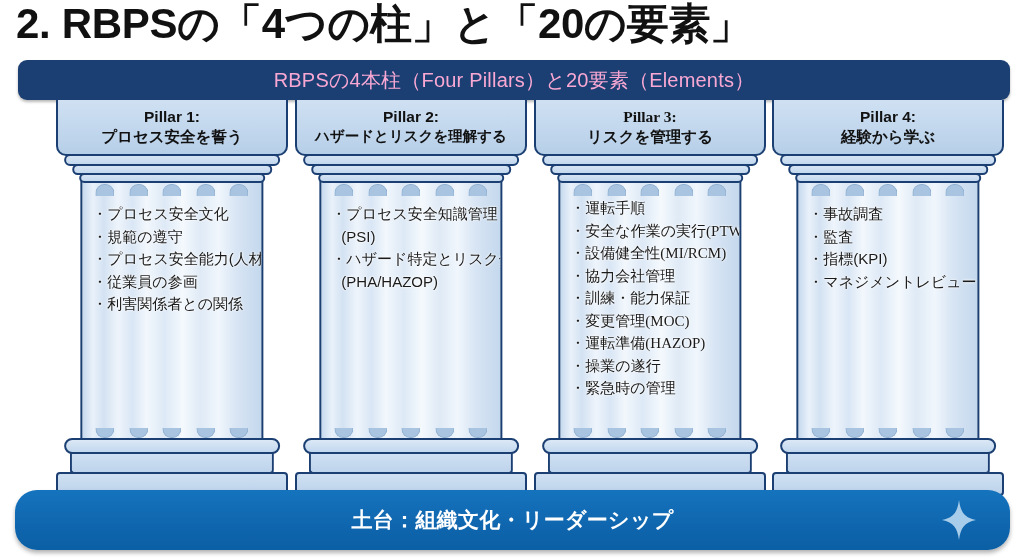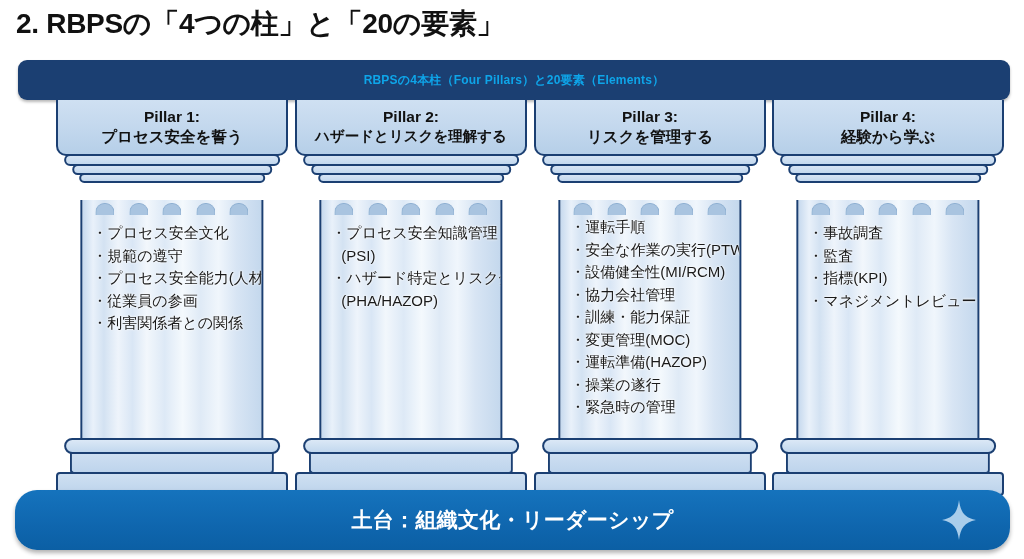--- a/index.html
+++ b/index.html
@@ -16,21 +16,21 @@
   }
 
   
   #page-title {
     position: absolute;
     left: 16px;
     top: 2px;
     width: 900px;
     height: 44px;
     line-height: 44px;
-    font-size: 28px;
+    font-size: 42px;
     font-weight: bold;
     color: #111111;
     letter-spacing: -0.3px;
     white-space: nowrap;
   }
 
   
   #diagram {
     position: absolute;
     left: 0;
@@ -48,23 +48,23 @@
     width: 992px;
     height: 40px;
     background: #1b3f72;
     border-radius: 9px;
     box-shadow: 0 2px 3px rgba(0,0,0,0.28);
     display: flex;
     align-items: center;
     justify-content: center;
   }
   #header-banner .banner-text {
-    color: #0ea5e9;
-    font-size: 12px;
-    font-weight: bold;
+    color: #f9a8d4;
+    font-size: 20px;
+    font-weight: normal;
     letter-spacing: 0.2px;
     white-space: nowrap;
   }
 
   
   .pillar {
     position: absolute;
     top: 52px;
     height: 390px;
   }
@@ -126,21 +126,20 @@
     height: 259px;
     box-sizing: border-box;
     border-left: 2px solid #1b3f72;
     border-right: 2px solid #1b3f72;
     background: linear-gradient(90deg,
         #c6d9ee 0%, #e9f1fa 6%, #d3e2f2 12%, #eef4fb 20%,
         #d9e6f5 28%, #f2f7fc 36%, #dde9f6 46%, #f4f9fd 56%,
         #dfeaf6 66%, #f0f6fc 76%, #d8e5f4 86%, #c4d8ed 100%);
     z-index: 2;
     overflow: hidden;
-    margin-top: 19px;
   }
   
   .flutes {
     position: absolute;
     left: 0;
     top: 0;
     width: 100%;
     height: 16px;
     display: flex;
     justify-content: space-around;
@@ -366,21 +365,21 @@
           <span>・ハザード特定とリスク分析</span>
           <span class="sub">(PHA/HAZOP)</span>
         </div>
       </div>
     </div>
     <div class="torus"></div>
     <div class="scotia"></div>
     <div class="plinth"></div>
   </div>
 
-  <div class="pillar" style="left:534px; width:232px;">
+  <div class="pillar" style="left:534px; width:232px;font-family:Liberation Serif, serif;">
     <div class="capital">
       <span class="line1">Pillar 3:</span>
       <span class="line2">リスクを管理する</span>
     </div>
     <div class="echinus1"></div>
     <div class="echinus2"></div>
     <div class="echinus3"></div>
     <div class="shaft">
       <div class="flutes">
         <i></i>

